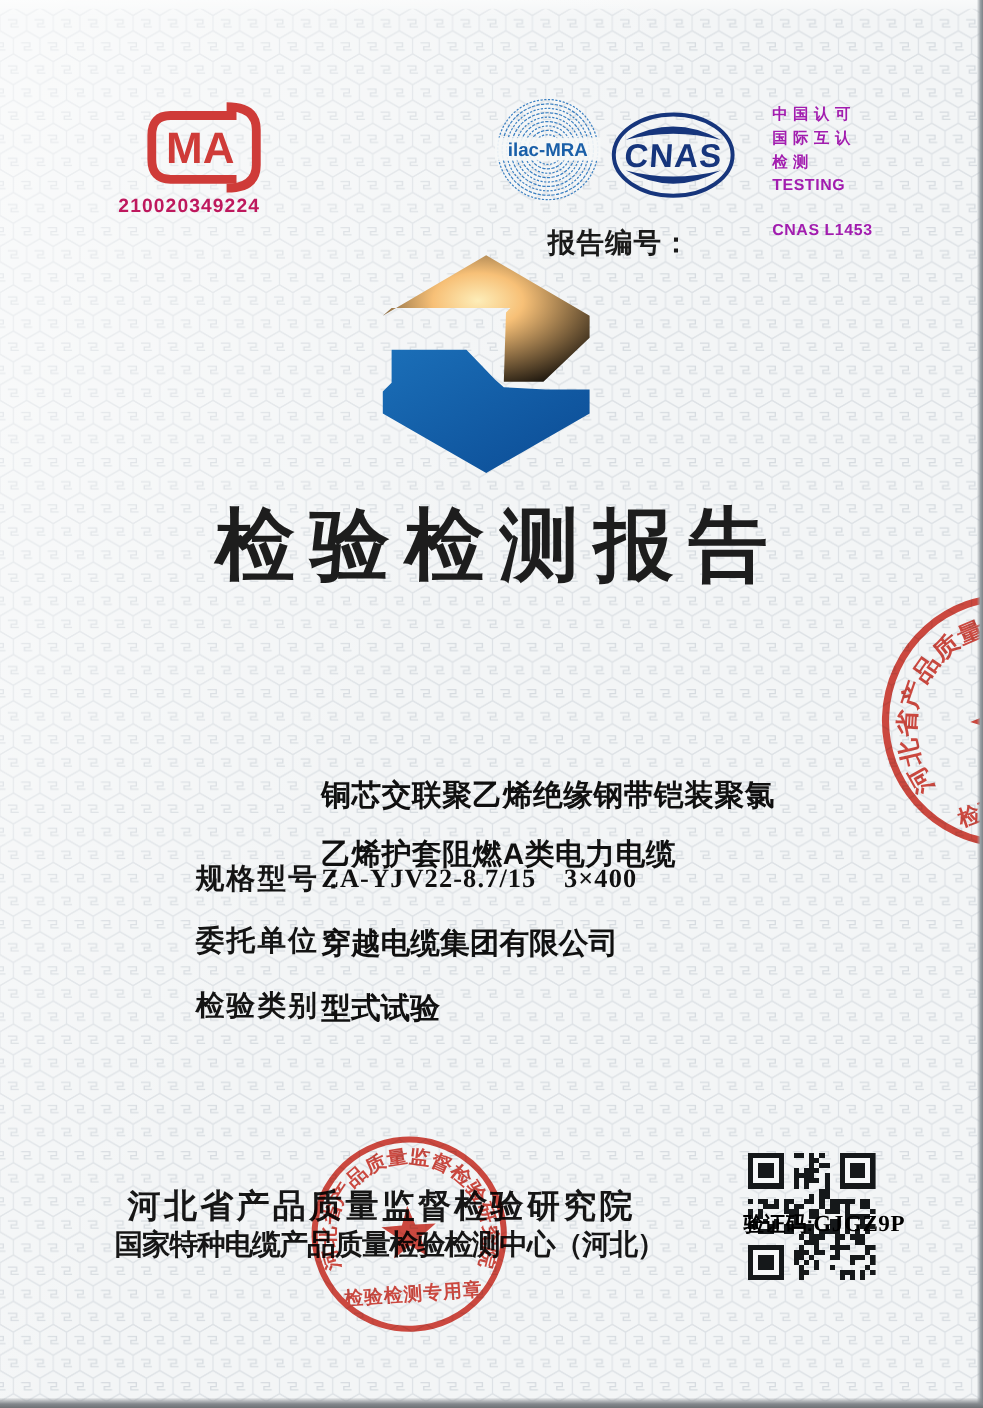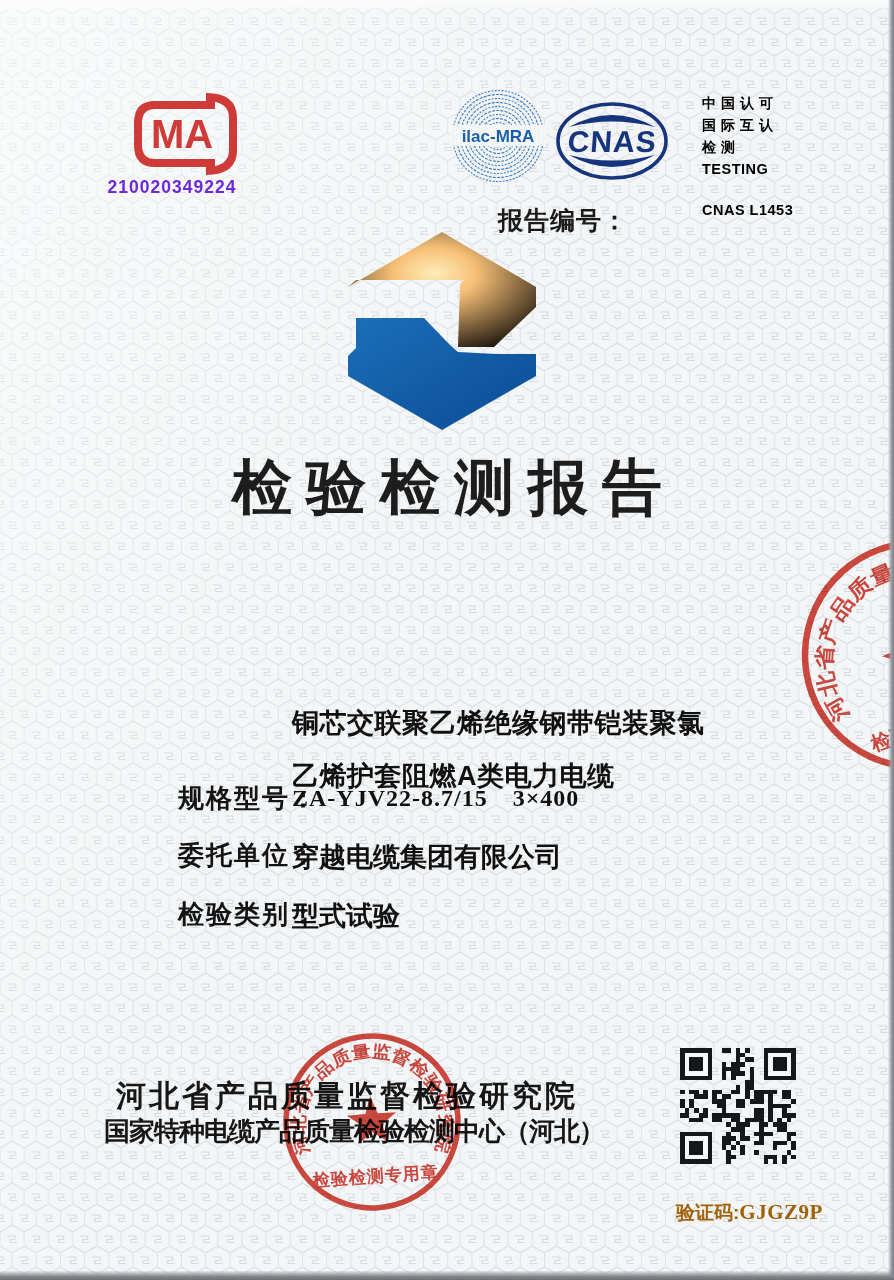--- a/index.html
+++ b/index.html
@@ -6,51 +6,51 @@
   .page{position:relative;width:894px;height:1280px;background:#f3f5f6;overflow:hidden;
         font-family:"Liberation Sans",sans-serif;color:#1a1a1a;}
   .bg{position:absolute;left:0;top:0;z-index:0;}
   .sheen{position:absolute;inset:0;z-index:1;pointer-events:none;
          background:linear-gradient(115deg,rgba(255,255,255,.55),rgba(255,255,255,0) 45%),
                     linear-gradient(to bottom,rgba(255,255,255,.5) 0,rgba(255,255,255,0) 14px);}
   .abs{position:absolute;}
   
   .cma{left:118px;top:92px;z-index:2;}
   .cma-num{position:absolute;left:96px;top:177px;width:152px;text-align:center;z-index:2;
-           color:#6d28d9;font-weight:bold;font-size:17.5px;letter-spacing:1px;}
+           color:#be185d;font-weight:bold;font-size:17.5px;letter-spacing:1px;}
   .ilac{left:448px;top:84px;z-index:2;}
   .cnas{left:554px;top:100px;z-index:2;}
-  .accred{left:702px;top:92px;z-index:2;color:#000000;line-height:22px;}
+  .accred{left:702px;top:92px;z-index:2;color:#a21caf;line-height:22px;}
   .accred .cn{font-size:14px;font-weight:600;letter-spacing:5px;}
   .accred .en{font-size:14.5px;font-weight:600;letter-spacing:.5px;line-height:17px;margin-top:24px;}
   .accred .en.first{margin-top:3px;}
   
   .repno{left:498px;top:204px;z-index:2;display:flex;align-items:baseline;}
   .repno .lab{font-size:25px;font-weight:700;letter-spacing:1px;}
   .repno .val{font-family:"Liberation Serif",serif;font-size:29px;font-weight:600;letter-spacing:1px;}
   
   .logo{left:344px;top:228px;z-index:2;}
   
   .title{left:0;top:448px;width:100%;text-align:center;z-index:2;
-         font-family:"Liberation Serif",serif;font-weight:700;font-size:60px;
+         font-family:"Liberation Serif",serif;font-weight:700;font-size:72px;
          letter-spacing:14px;padding-left:14px;box-sizing:border-box;color:#1d1d1d;}
   
   .flabel{z-index:2;font-size:26px;font-weight:700;letter-spacing:2px;color:#141414;}
   .fvalue{z-index:2;font-size:27px;font-weight:600;color:#101010;}
   .fv-product{left:292px;top:697px;width:416px;line-height:53px;letter-spacing:.5px;}
   .fv-spec{left:292px;top:782px;font-family:"Liberation Serif",serif;font-size:24px;letter-spacing:1px;}
   .fl-1{left:178px;top:713px;} .fl-2{left:178px;top:781px;text-align:right;}
   .fl-3{left:178px;top:838px;} .fl-4{left:178px;top:897px;}
   .fv-3{left:292px;top:839px;} .fv-4{left:292px;top:898px;}
   
   .inst1{left:116px;top:1076px;z-index:3;font-size:30px;font-weight:600;letter-spacing:3px;color:#161616;}
   .inst2{left:104px;top:1114px;z-index:3;font-size:26px;font-weight:600;letter-spacing:-1px;color:#161616;}
   
   .qr{left:680px;top:1048px;z-index:3;}
-  .qr-cap{left:676px;top:1200px;z-index:3;font-size:19px;font-weight:600;color:#a16207;}
+  .qr-cap{left:676px;top:1100px;z-index:3;font-size:19px;font-weight:600;color:#000000;}
   .qr-cap .code{font-family:"Liberation Serif",serif;font-size:21px;font-weight:700;letter-spacing:.5px;}
   
   .stamp-b{left:272px;top:1022px;z-index:5;transform:rotate(-4deg);mix-blend-mode:multiply;opacity:.92;}
   .stamp-r{left:792px;top:530px;z-index:5;transform:rotate(-20deg);mix-blend-mode:multiply;opacity:.92;}
   
   .edge-r{position:absolute;right:0;top:0;width:6px;height:100%;z-index:10;
           background:linear-gradient(to right,rgba(130,134,138,0),#9aa0a5 55%,#787d82);}
   .edge-b{position:absolute;left:0;bottom:0;width:100%;height:9px;z-index:10;
           background:linear-gradient(to bottom,rgba(130,134,138,.12),#83878c 60%,#6d7175);}
 </style>

